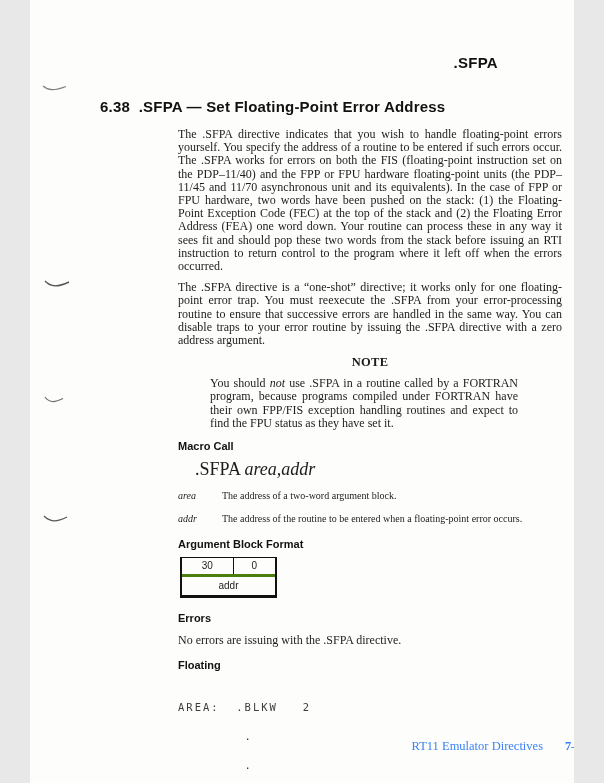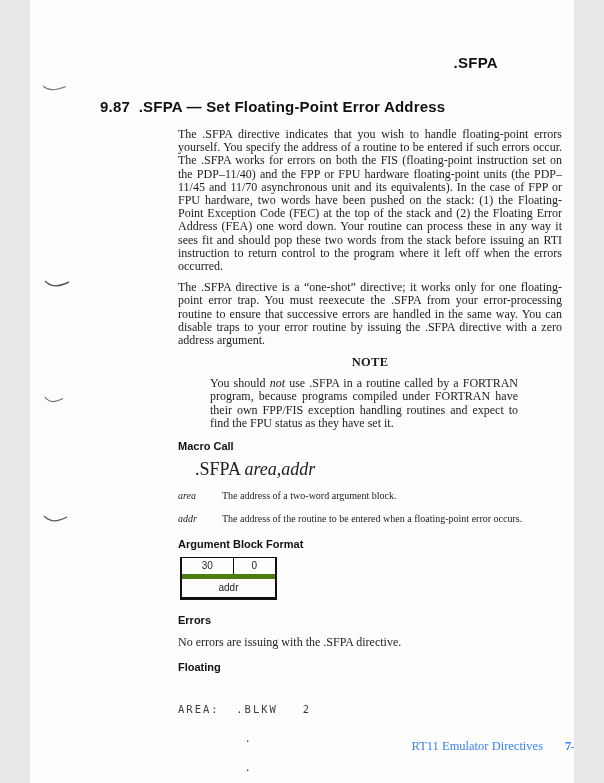--- a/index.html
+++ b/index.html
@@ -53,21 +53,21 @@
   .def-row { display: flex; margin-top: 9px; font-size: 10px; line-height: 13.5px; }
   .def-term { width: 44px; flex: 0 0 44px; font-style: italic; }
   .def-desc { flex: 1; }
   .mh-argblock { margin-top: 13px; }
   .arg-table {
     margin: 7px 0 0 2px; width: 93px;
     border-left: 2px solid #111; border-right: 2px solid #111;
     border-top: 1px solid #111; border-bottom: 3px solid #111;
     font-family: "Liberation Sans", sans-serif; font-size: 10px;
   }
-  .arg-row1 { display: flex; border-bottom: 5px solid #4d7c0f; }
+  .arg-row1 { display: flex; border-bottom: 3px solid #4d7c0f; }
   .arg-cell-30 { width: 55%; border-right: 1px solid #111; text-align: center; padding: 2px 0 3px; }
   .arg-cell-0  { width: 45%; text-align: center; padding: 2px 0 3px; }
   .arg-row2 { text-align: center; padding: 3px 0 4px; }
   .mh-errors { margin-top: 14px; }
   .errors-text { margin: 9px 0 0 0; font-size: 12px; }
   .mh-example { margin-top: 11px; }
   .code-block {
     margin: 13px 0 0 0;
     font-family: "DejaVu Sans Mono", monospace;
     font-size: 10.5px; line-height: 9.6px;
@@ -95,21 +95,21 @@
   <svg class="margin-mark" style="left:14px; top:394px;" width="21" height="11" viewBox="0 0 21 11">
     <path d="M1 3 C5 8.5, 10 9, 19 4.5" fill="none" stroke="#4a4a4a" stroke-width="1.2" opacity="0.8"></path>
   </svg>
   <svg class="margin-mark" style="left:13px; top:513px;" width="26" height="11" viewBox="0 0 26 11">
     <path d="M1 3 C7 9, 13 9.5, 24 4" fill="none" stroke="#3a3a3a" stroke-width="1.3" opacity="0.85"></path>
   </svg>
 
   <div class="running-head">.SFPA</div>
 
   <div class="content">
-    <h1 class="section-heading">9.87  .SFPA — Set Floating-Point Error Address</h1>
+    <h1 class="section-heading">6.38  .SFPA — Set Floating-Point Error Address</h1>
 
     <div class="body-col">
       <p class="para">The .SFPA directive indicates that you wish to handle floating-point errors yourself. You specify the address of a routine to be entered if such errors occur. The .SFPA works for errors on both the FIS (floating-point instruction set on the PDP–11/40) and the FPP or FPU hardware floating-point units (the PDP–11/45 and 11/70 asynchronous unit and its equivalents). In the case of FPP or FPU hardware, two words have been pushed on the stack: (1) the Floating-Point Exception Code (FEC) at the top of the stack and (2) the Floating Error Address (FEA) one word down. Your routine can process these in any way it sees fit and should pop these two words from the stack before issuing an RTI instruction to return control to the program where it left off when the errors occurred.</p>
       <p class="para">The .SFPA directive is a “one-shot” directive; it works only for one floating-point error trap. You must reexecute the .SFPA from your error-processing routine to ensure that successive errors are handled in the same way. You can disable traps to your error routine by issuing the .SFPA directive with a zero address argument.</p>
 
       <div class="note-heading">NOTE</div>
       <div class="note-block"><span>You should </span><em>not</em><span> use .SFPA in a routine called by a FORTRAN program, because programs compiled under FORTRAN have their own FPP/FIS exception handling routines and expect to find the FPU status as they have set it.</span></div>
 
       <h2 class="minor-heading mh-macro">Macro Call</h2>
       <div class="macro-line"><span>.SFPA </span><span class="ops">area,addr</span></div>

